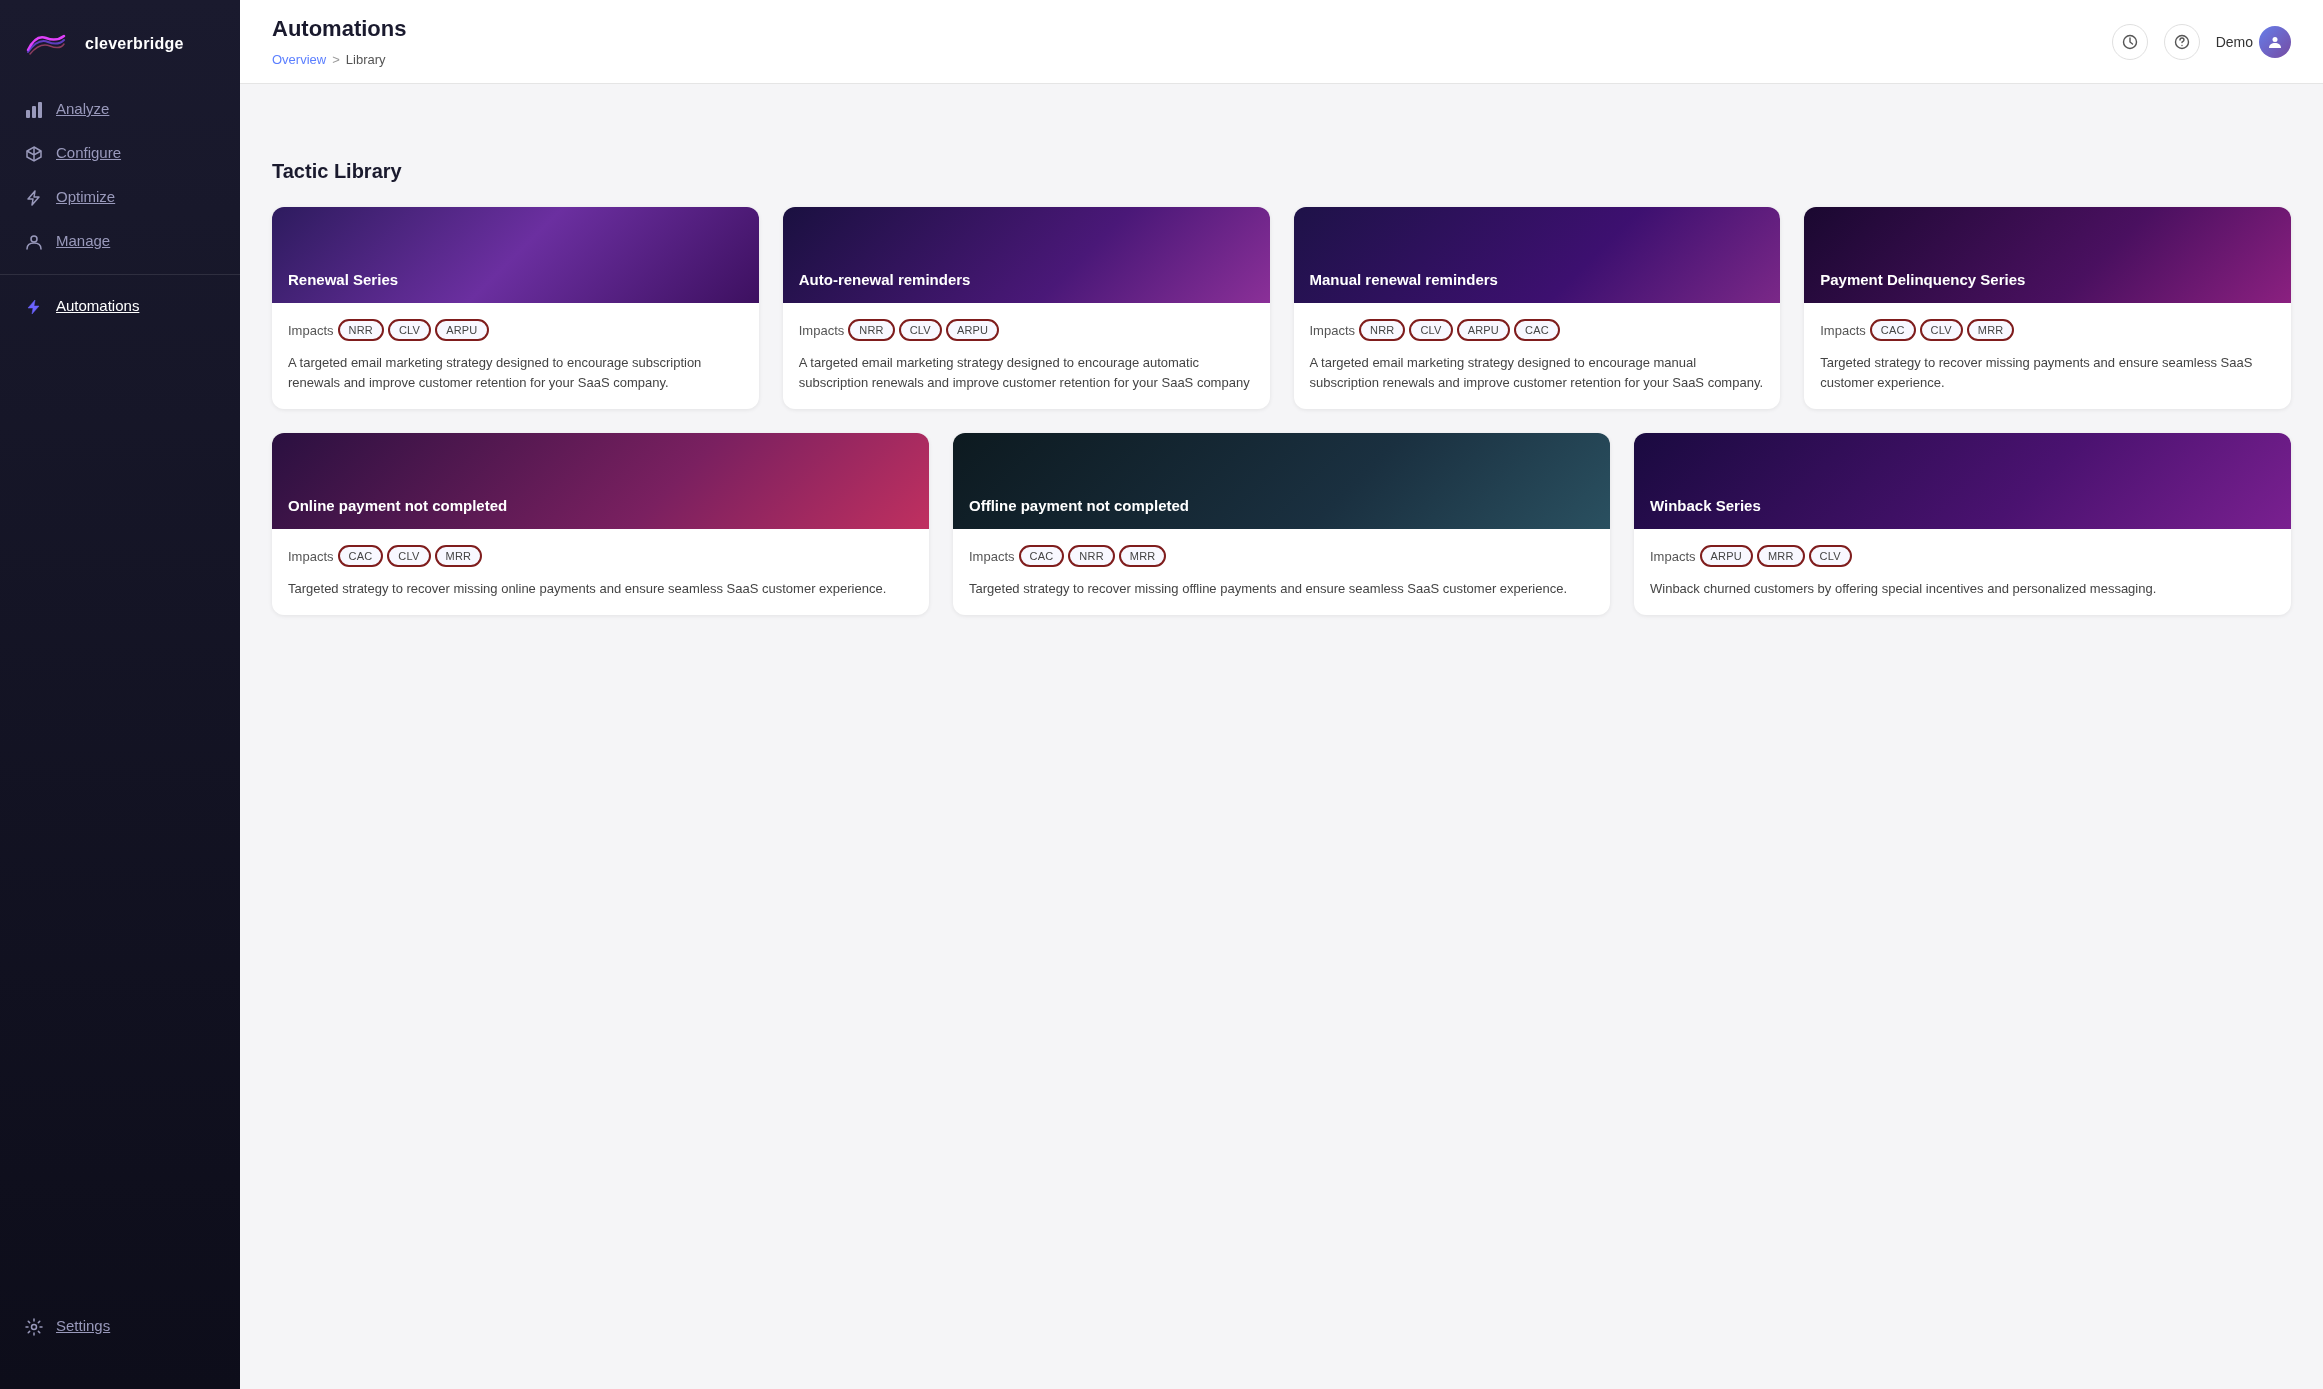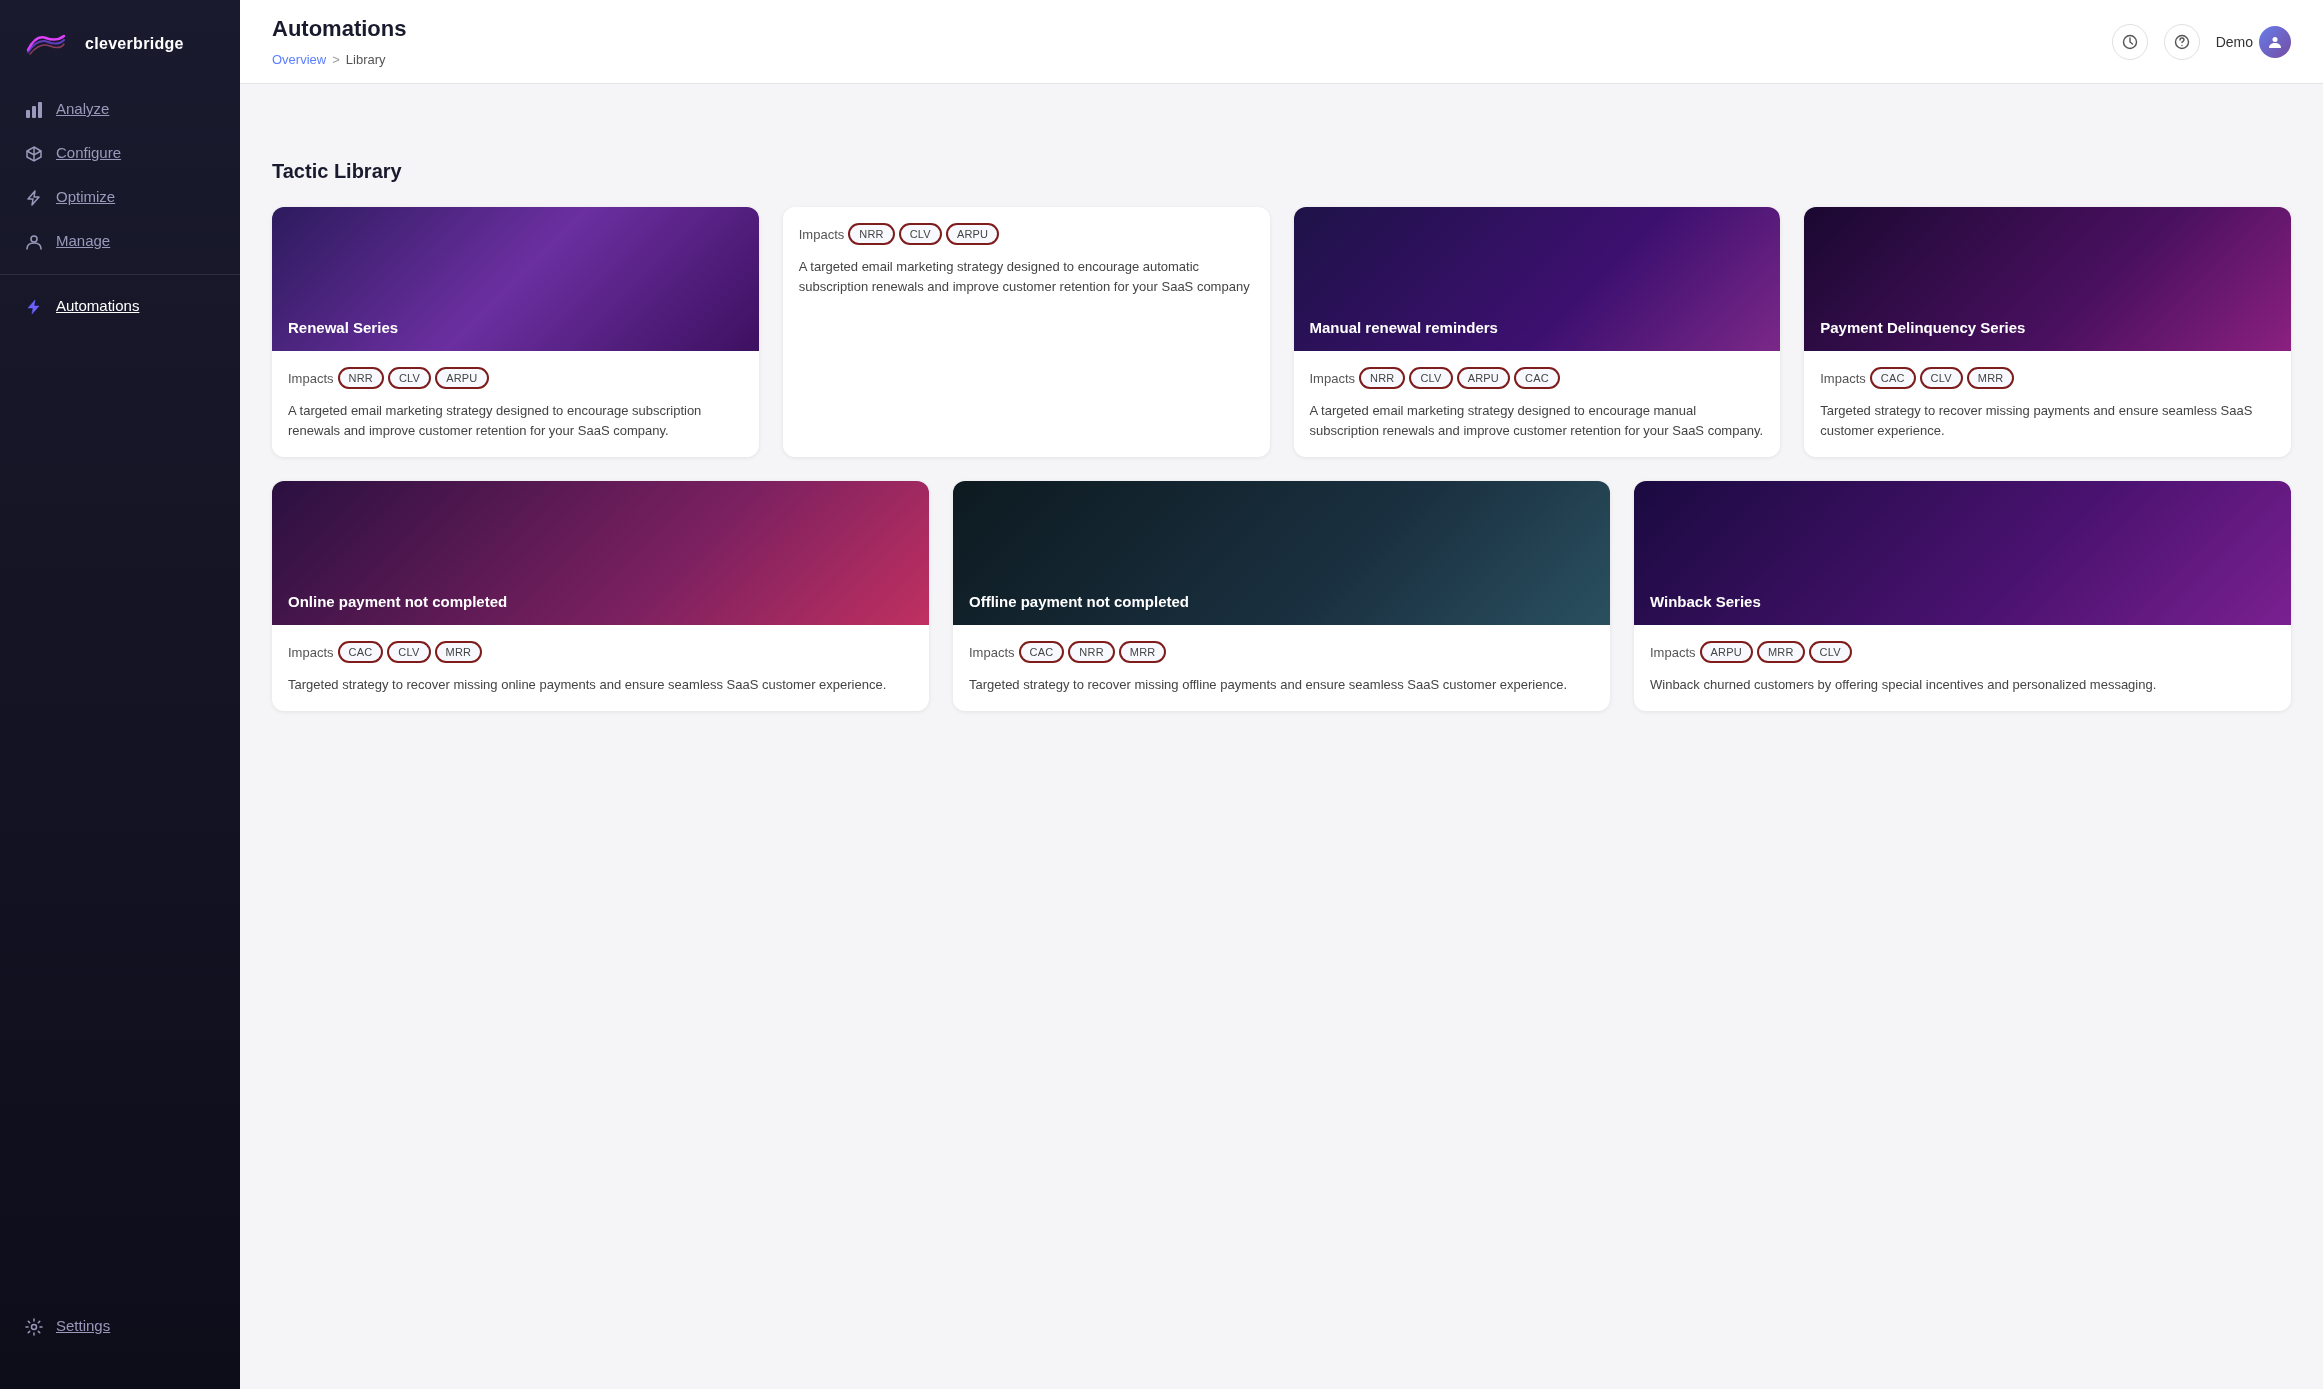--- a/index.html
+++ b/index.html
@@ -112,21 +112,21 @@
     .tactic-card {
       background: #fff;
       border-radius: 12px;
       overflow: hidden;
       box-shadow: 0 1px 4px rgba(0,0,0,0.08);
       cursor: pointer;
       transition: box-shadow 0.2s;
     }
 
     .card-banner {
-      width: 100%; height: 144px;
+      width: 100%; height: 96px;
       position: relative;
     }
     .card-banner-title {
       position: absolute; bottom: 14px; left: 16px; right: 16px;
       font-size: 15px; font-weight: 600; color: #fff;
       line-height: 1.3;
     }
 
     
     .banner-renewal { background: linear-gradient(135deg, #2d1b5e 0%, #6b2fa0 50%, #3d1060 100%); }
@@ -276,20 +276,23 @@
             <div class="impacts-row">
               <span class="impacts-label">Impacts</span>
               <span class="tag">NRR</span>
               <span class="tag">CLV</span>
               <span class="tag">ARPU</span>
             </div>
             <p class="card-desc">A targeted email marketing strategy designed to encourage subscription renewals and improve customer retention for your SaaS company.</p>
           </div>
         </div>
         <div class="tactic-card">
+          <div class="card-banner banner-auto-renewal">
+            <div class="card-banner-title">Auto-renewal reminders</div>
+          </div>
           <div class="card-body">
             <div class="impacts-row">
               <span class="impacts-label">Impacts</span>
               <span class="tag">NRR</span>
               <span class="tag">CLV</span>
               <span class="tag">ARPU</span>
             </div>
             <p class="card-desc">A targeted email marketing strategy designed to encourage automatic subscription renewals and improve customer retention for your SaaS company</p>
           </div>
         </div>

